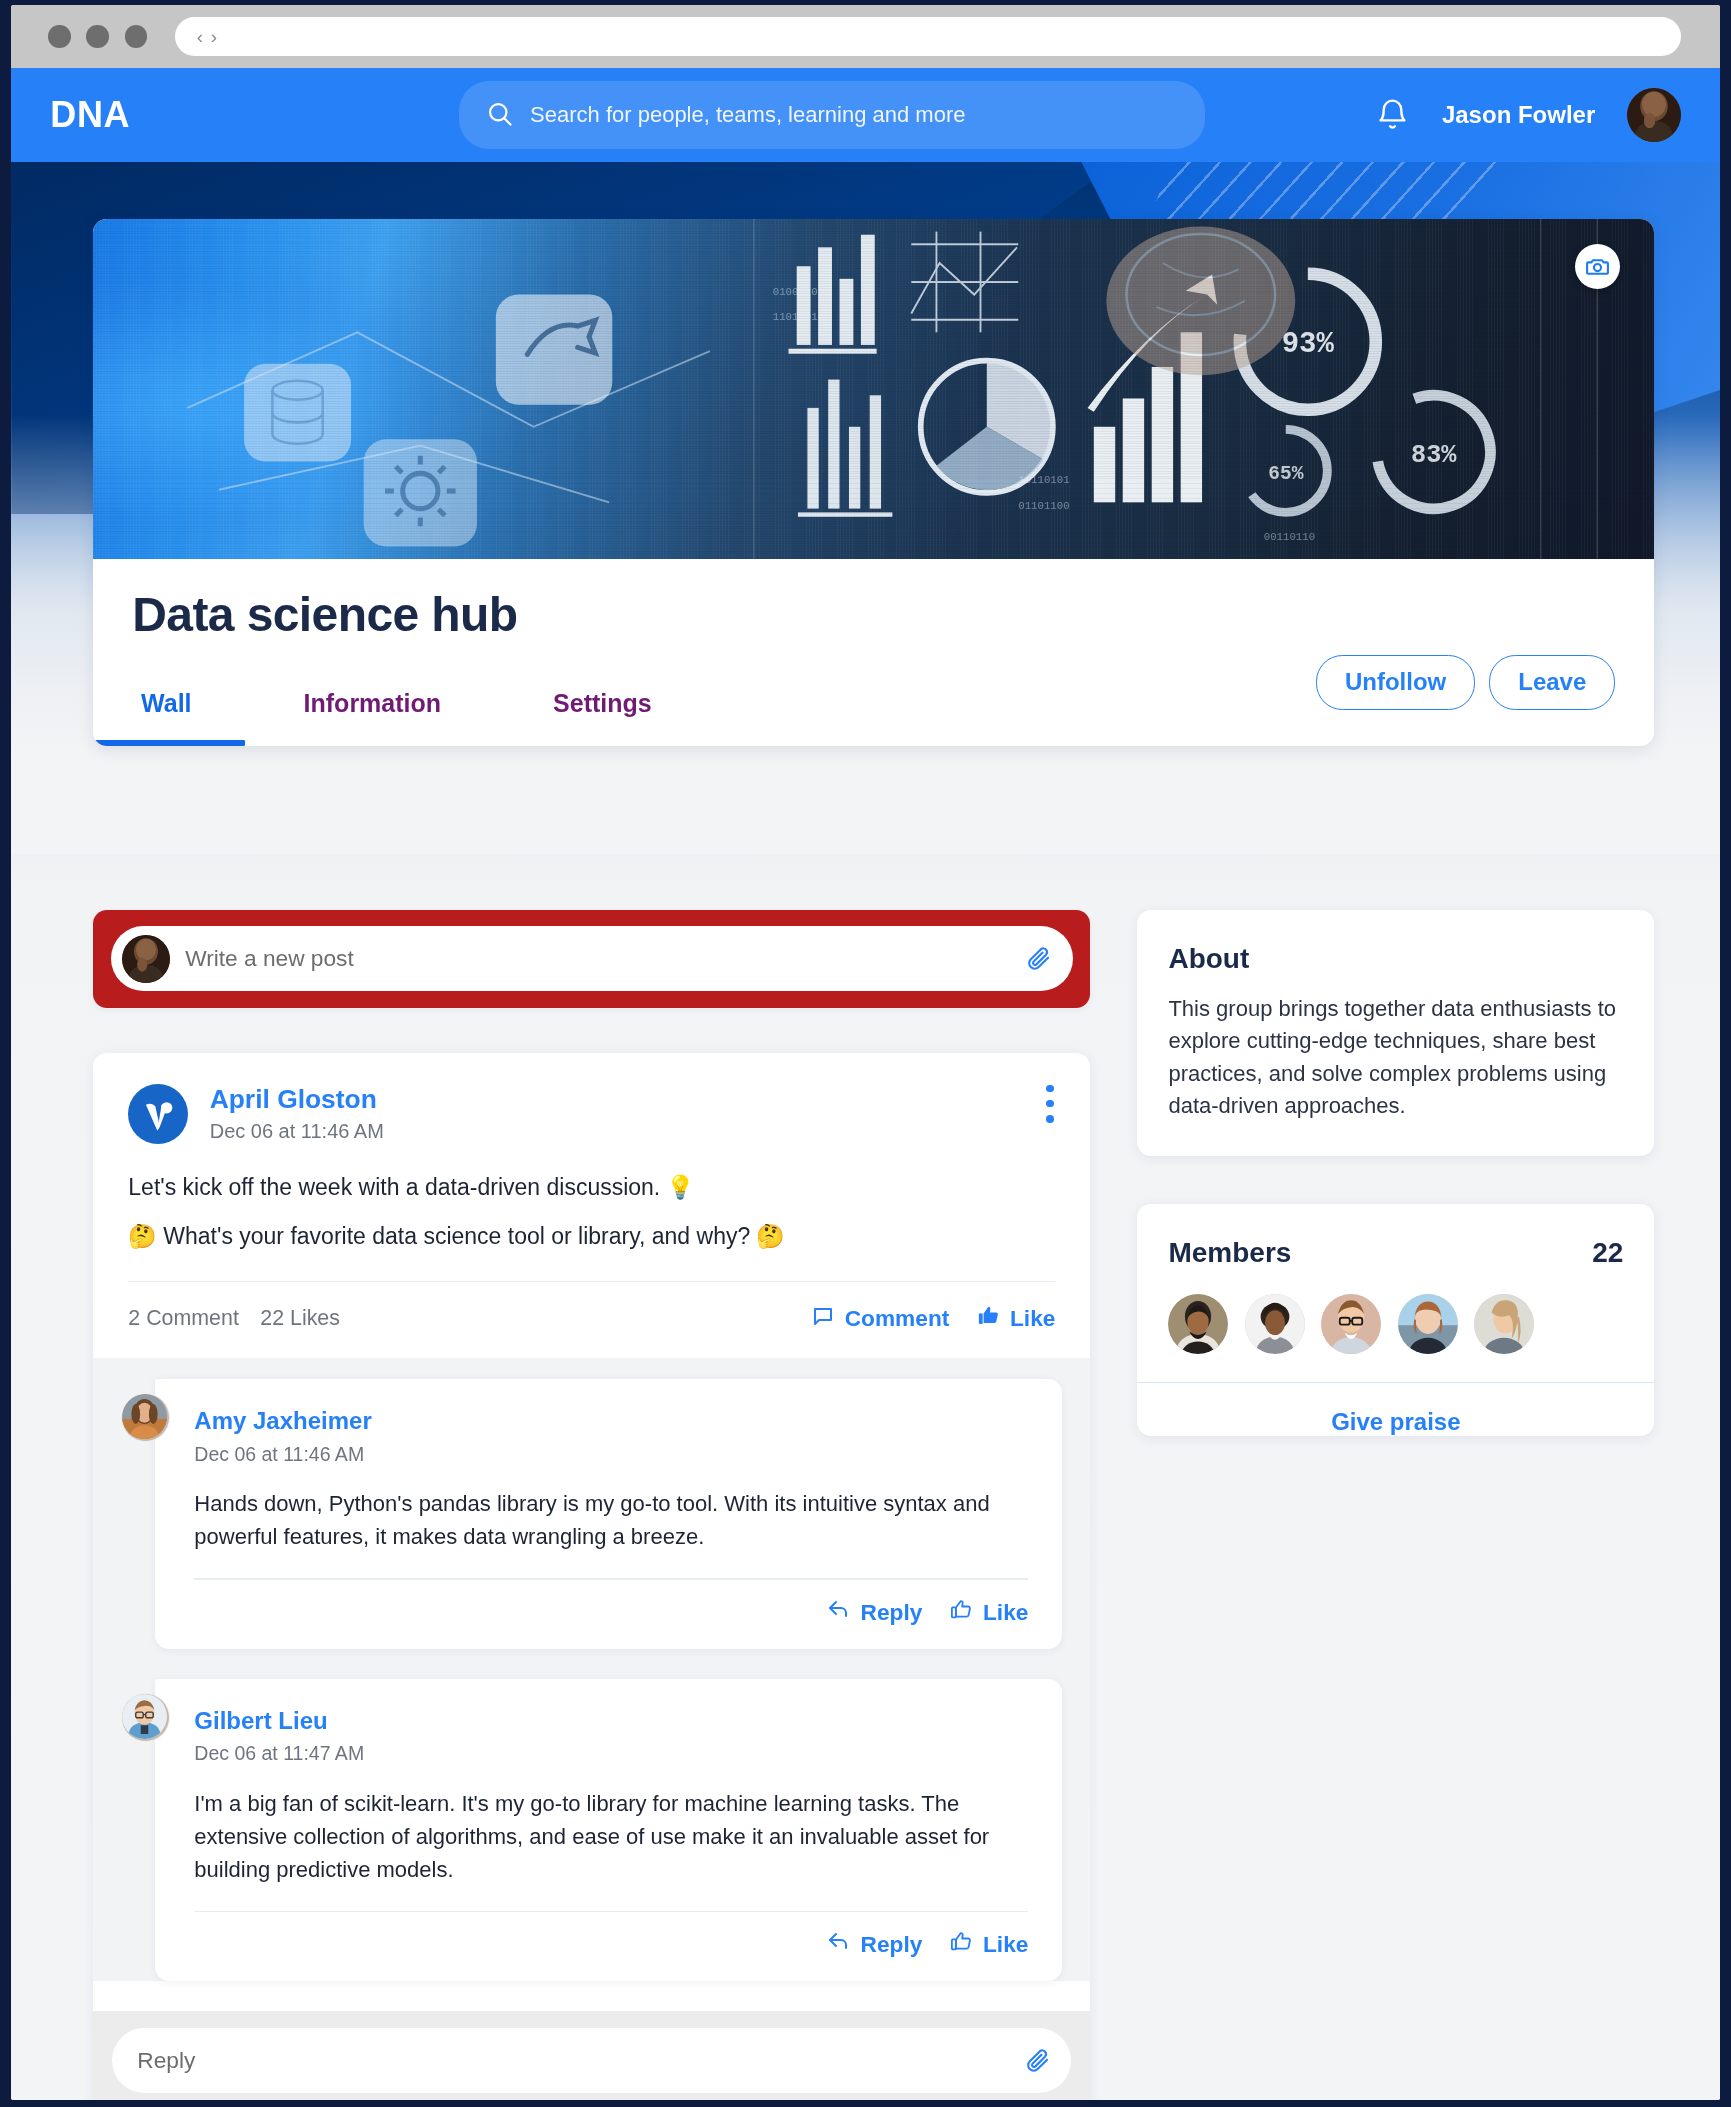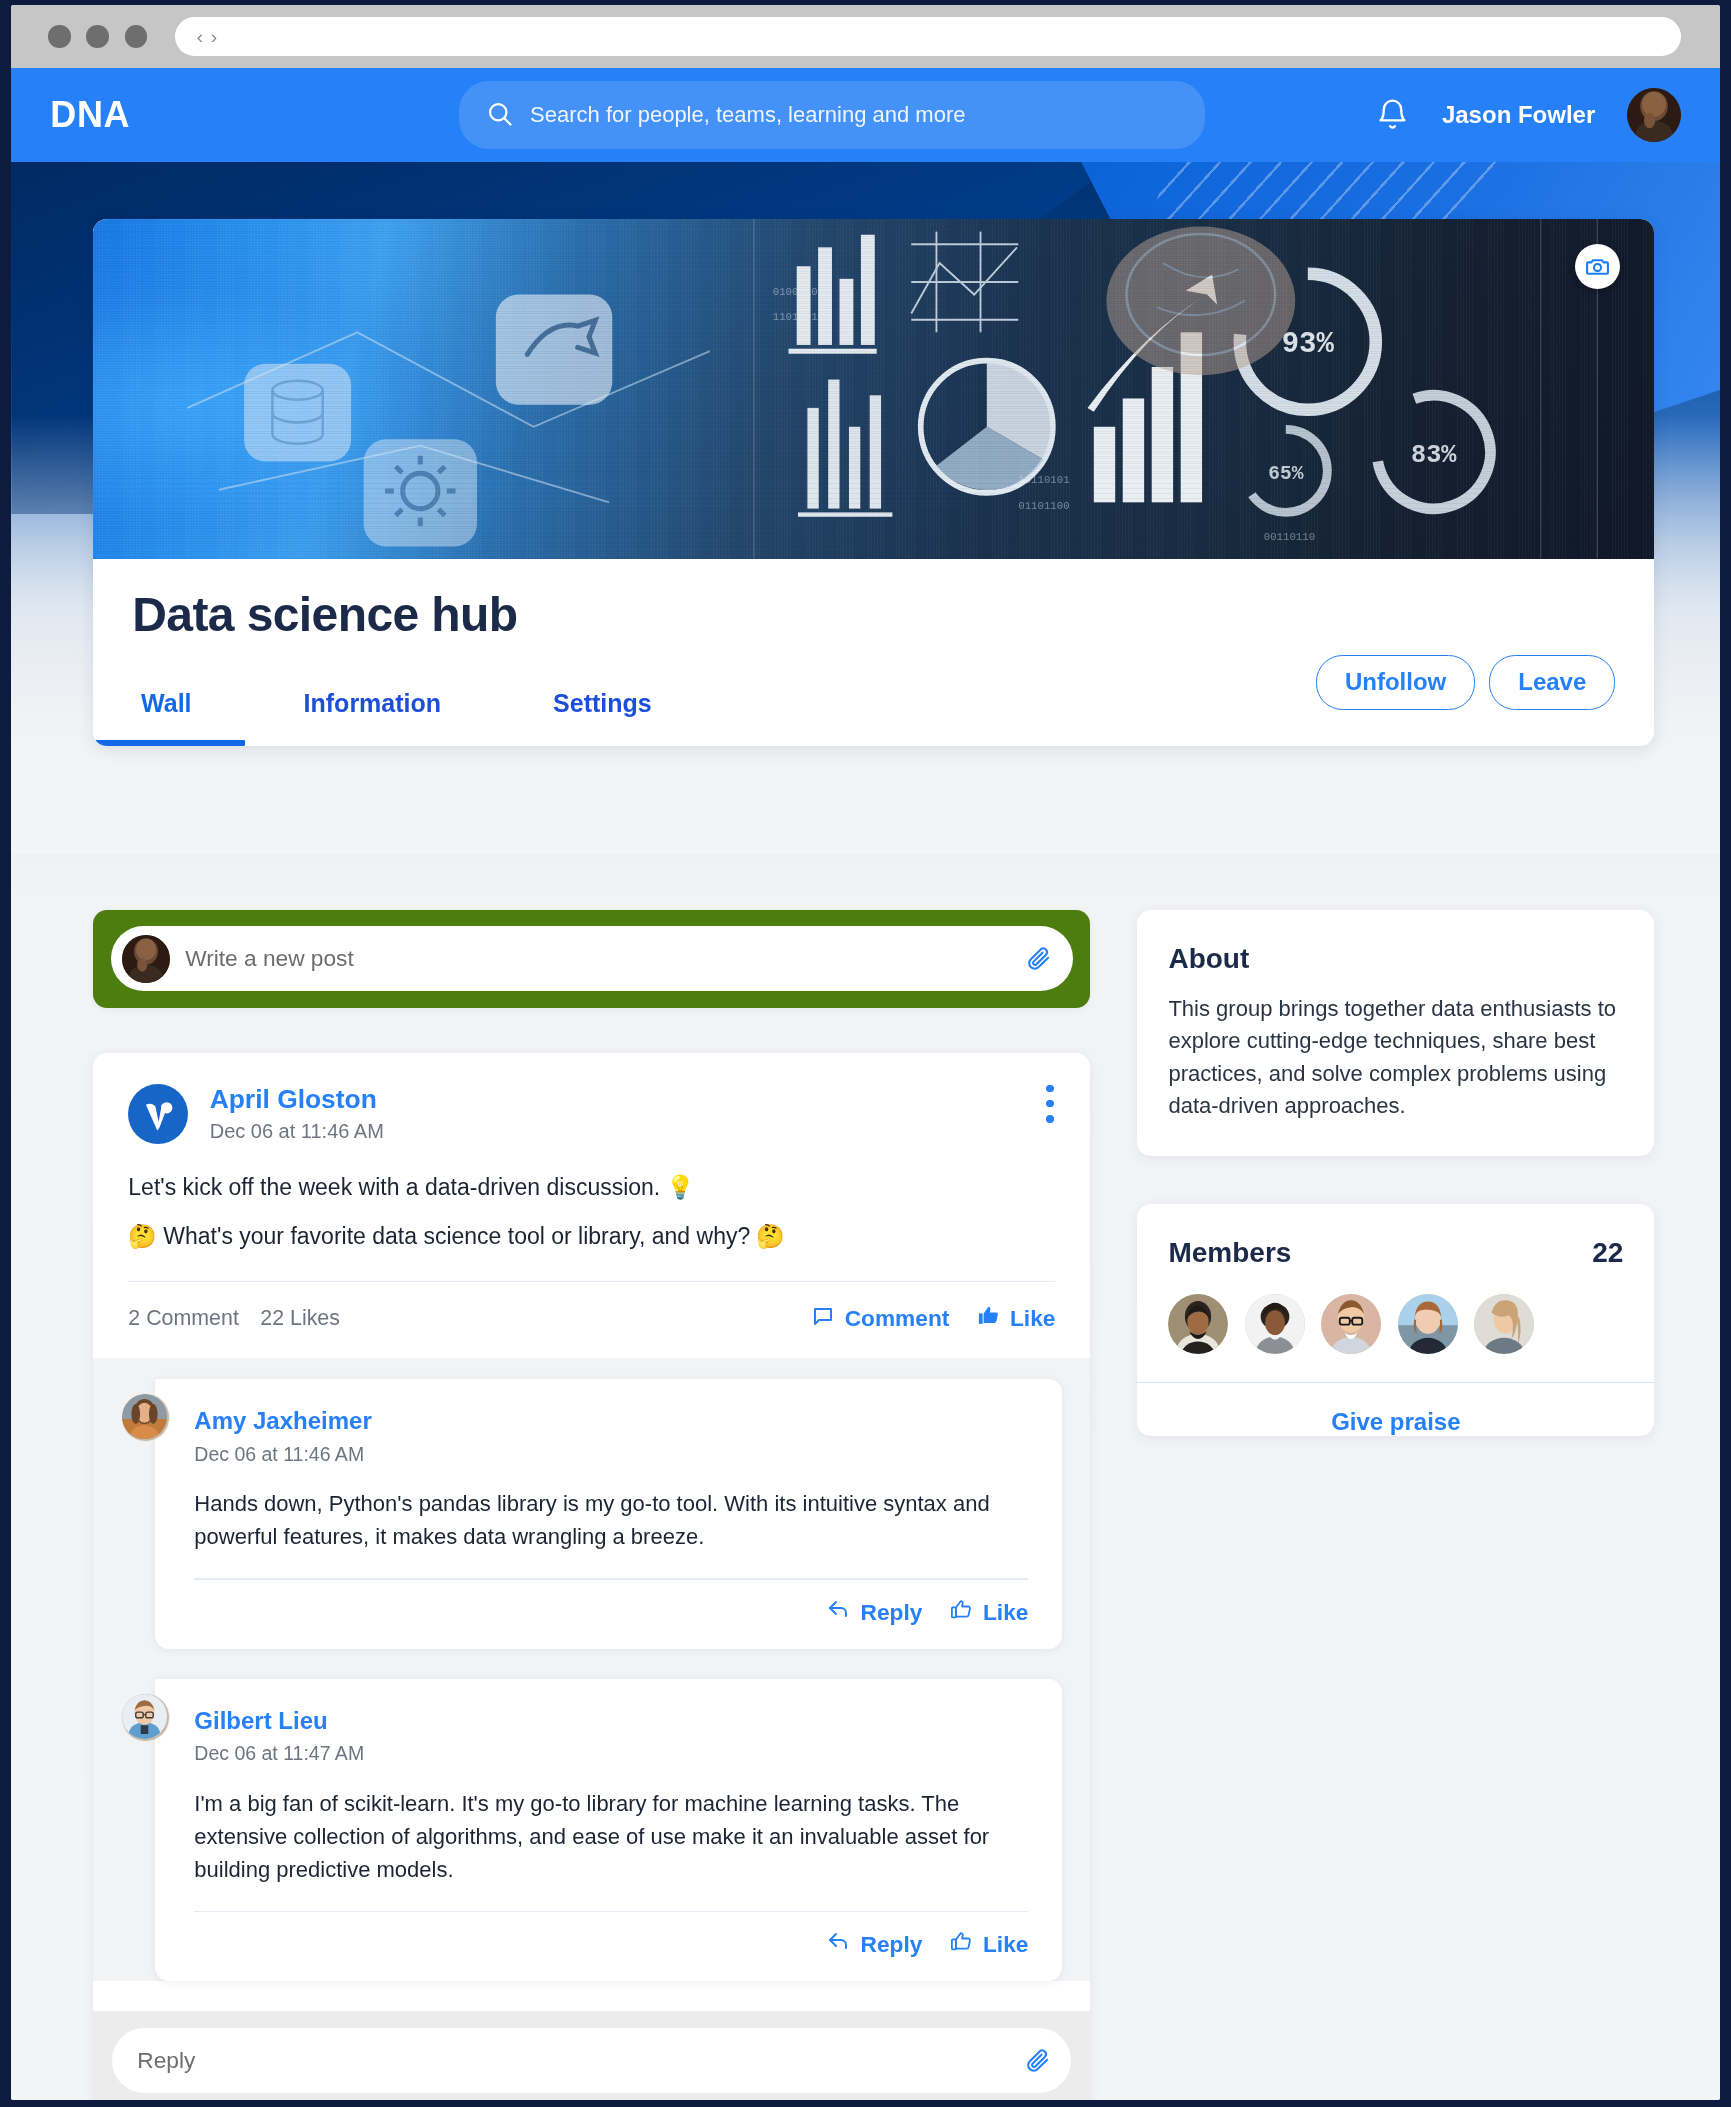--- a/index.html
+++ b/index.html
@@ -207,21 +207,21 @@
   .tabs-row {
     display: flex;
     align-items: flex-end;
     margin-top: 30px;
     position: relative;
     height: 74px;
   }
   .tab {
     font-size: 25px;
     font-weight: 700;
-    color: #1d4ed8;
+    color: #701a75;
     cursor: pointer;
     padding-bottom: 28px;
     position: relative;
   }
   .tab.active { color: #1368e8; }
   .tab.active::after {
     content: "";
     position: absolute;
     left: -53px; right: -53px;
     bottom: 0;
@@ -255,21 +255,21 @@
     left: 82px; top: 748px;
     width: 1561px;
     display: flex;
     gap: 47px;
   }
   .col-left { width: 1007px; }
   .col-right { width: 522px; }
 
   
   .composer {
-    background: #4d7c0f;
+    background: #b91c1c;
     border-radius: 14px;
     padding: 16.4px 17.6px;
     margin-bottom: 45px;
     box-shadow: 0 1.9px 6.3px rgba(20,40,80,0.05);
   }
   .composer-inner {
     background: #fff;
     border-radius: 33px;
     height: 65px;
     display: flex;

